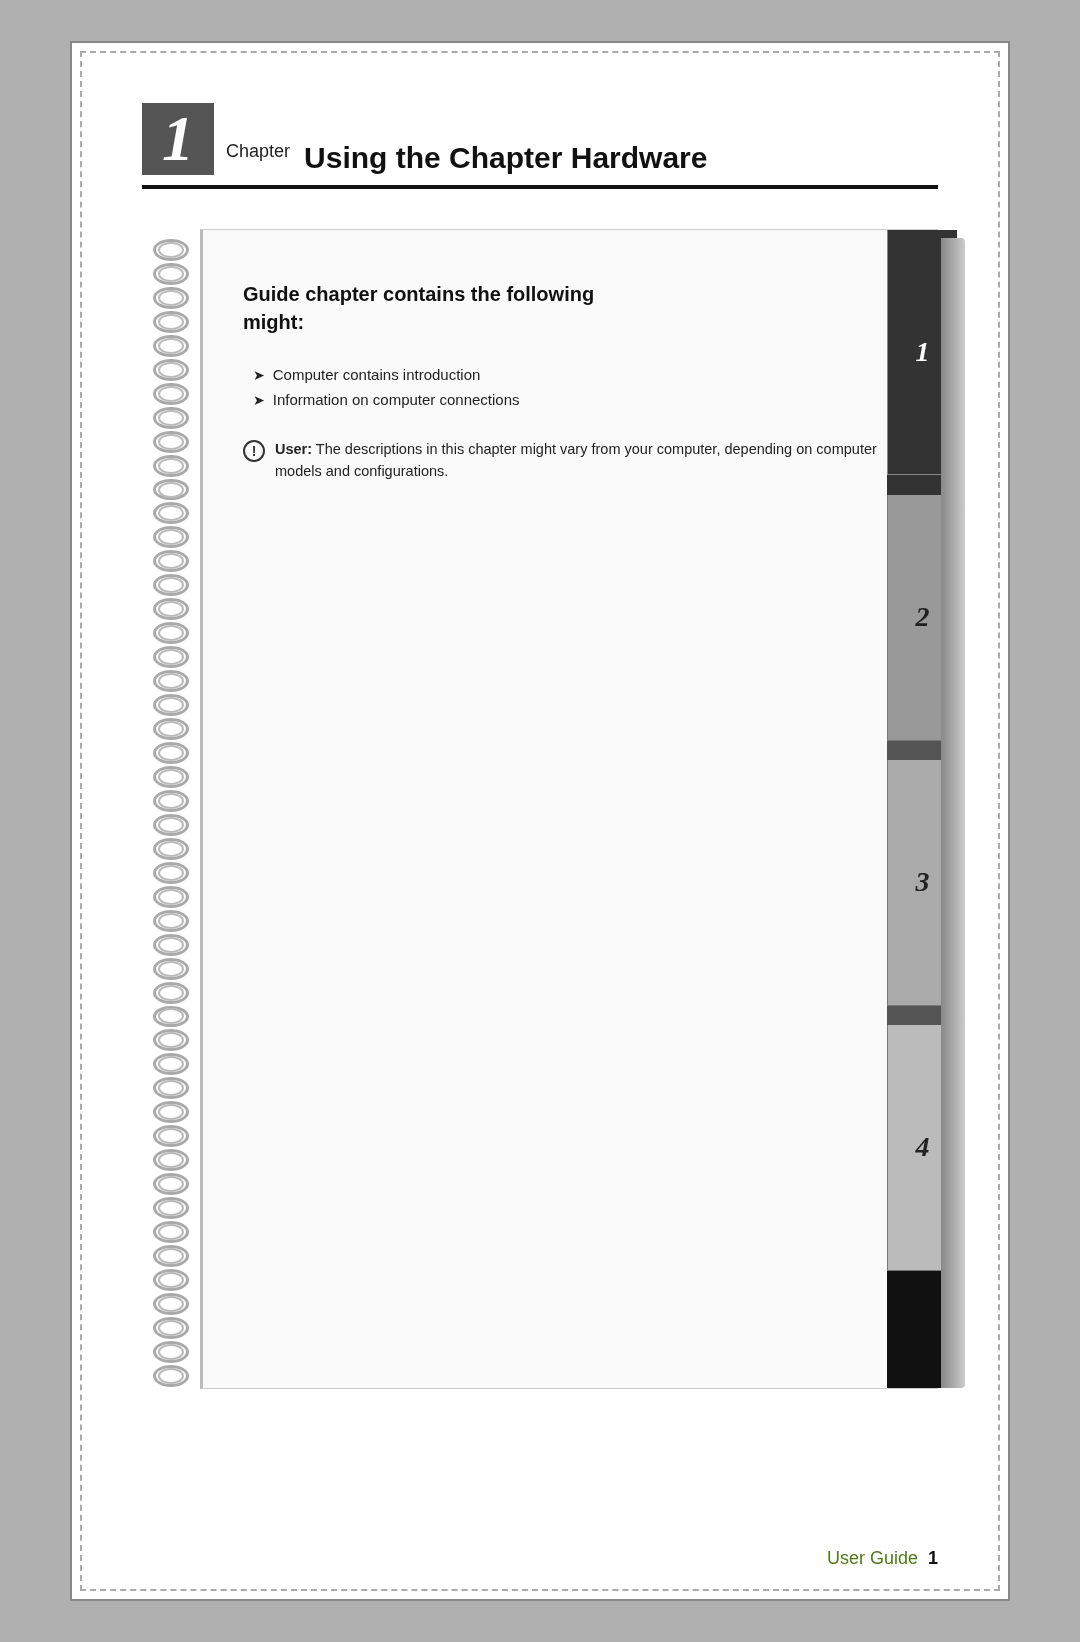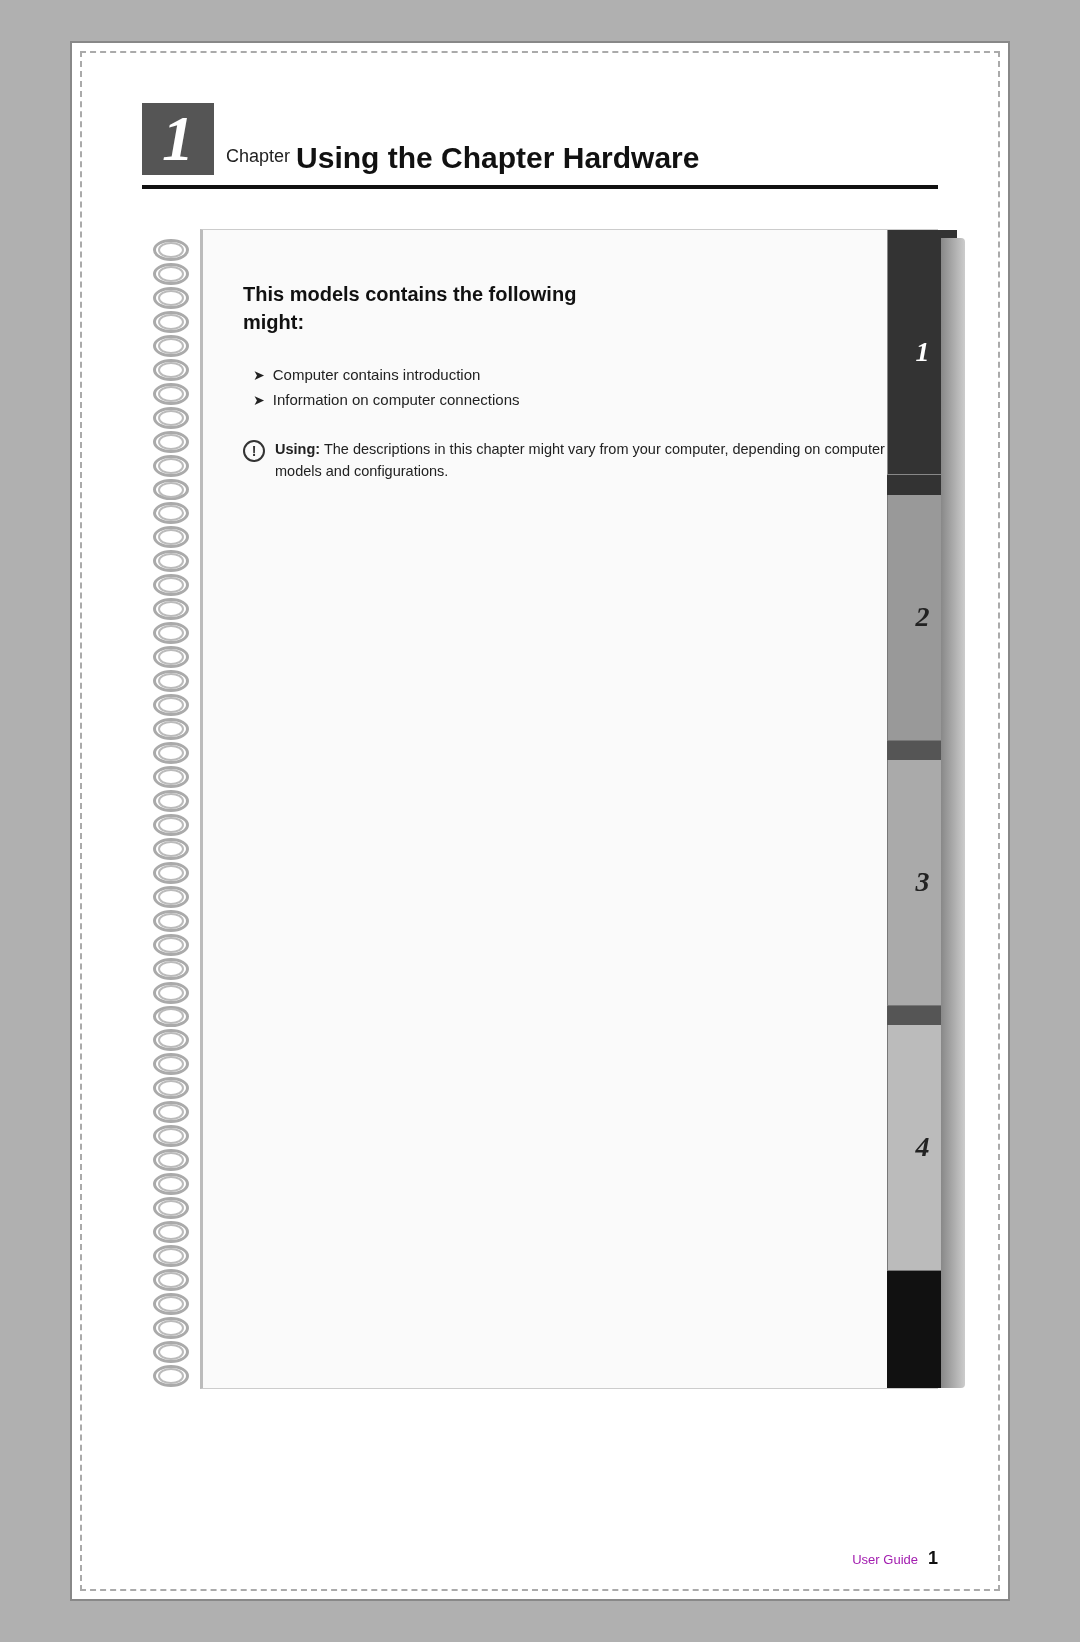--- a/index.html
+++ b/index.html
@@ -55,22 +55,22 @@
       font-size: 64px;
       font-style: italic;
       font-weight: bold;
       color: #ffffff;
       line-height: 1;
       font-family: Georgia, 'Times New Roman', serif;
     }
 
     .chapter-label-title {
       display: flex;
-      align-items: center;
-      gap: 6px;
+      align-items: flex-start;
+      gap: 14px;
       flex: 1;
     }
 
     .chapter-label {
       font-size: 18px;
       font-weight: normal;
       color: #222;
       white-space: nowrap;
       padding-bottom: 4px;
     }
@@ -266,22 +266,22 @@
     .page-footer {
       position: absolute;
       bottom: 30px;
       right: 70px;
       display: flex;
       align-items: baseline;
       gap: 10px;
     }
 
     .footer-label {
-      font-size: 13px;
-      color: #a21caf;
+      font-size: 18px;
+      color: #4d7c0f;
     }
 
     .footer-page-num {
       font-size: 18px;
       font-weight: bold;
       color: #111;
     }
 
     
     .notebook-shadow {
@@ -362,39 +362,39 @@
       <div class="spiral-ring"></div>
       <div class="spiral-ring"></div>
       <div class="spiral-ring"></div>
       <div class="spiral-ring"></div>
     </div>
 
     <div class="notebook-page">
       <div class="notebook-content">
 
         <div class="intro-heading">
-          <span>This models contains the following</span><br>
+          <span>Guide chapter contains the following</span><br>
           <span>might:</span>
         </div>
 
         <ul class="bullet-list">
           <li>
             <span class="bullet-arrow">➤</span>
             <span>Computer contains introduction</span>
           </li>
           <li>
             <span class="bullet-arrow">➤</span>
             <span>Information on computer connections</span>
           </li>
         </ul>
 
         <div class="note-block">
           <div class="note-icon">!</div>
           <div class="note-text">
-            <strong>Using:</strong>
+            <strong>User:</strong>
             <span>The descriptions in this chapter might vary from your computer, depending on computer models and configurations.</span>
           </div>
         </div>
 
       </div>
 
       <div class="tab-column">
         <div class="tab-item tab-dark">
           <span class="tab-number-white">1</span>
         </div>

